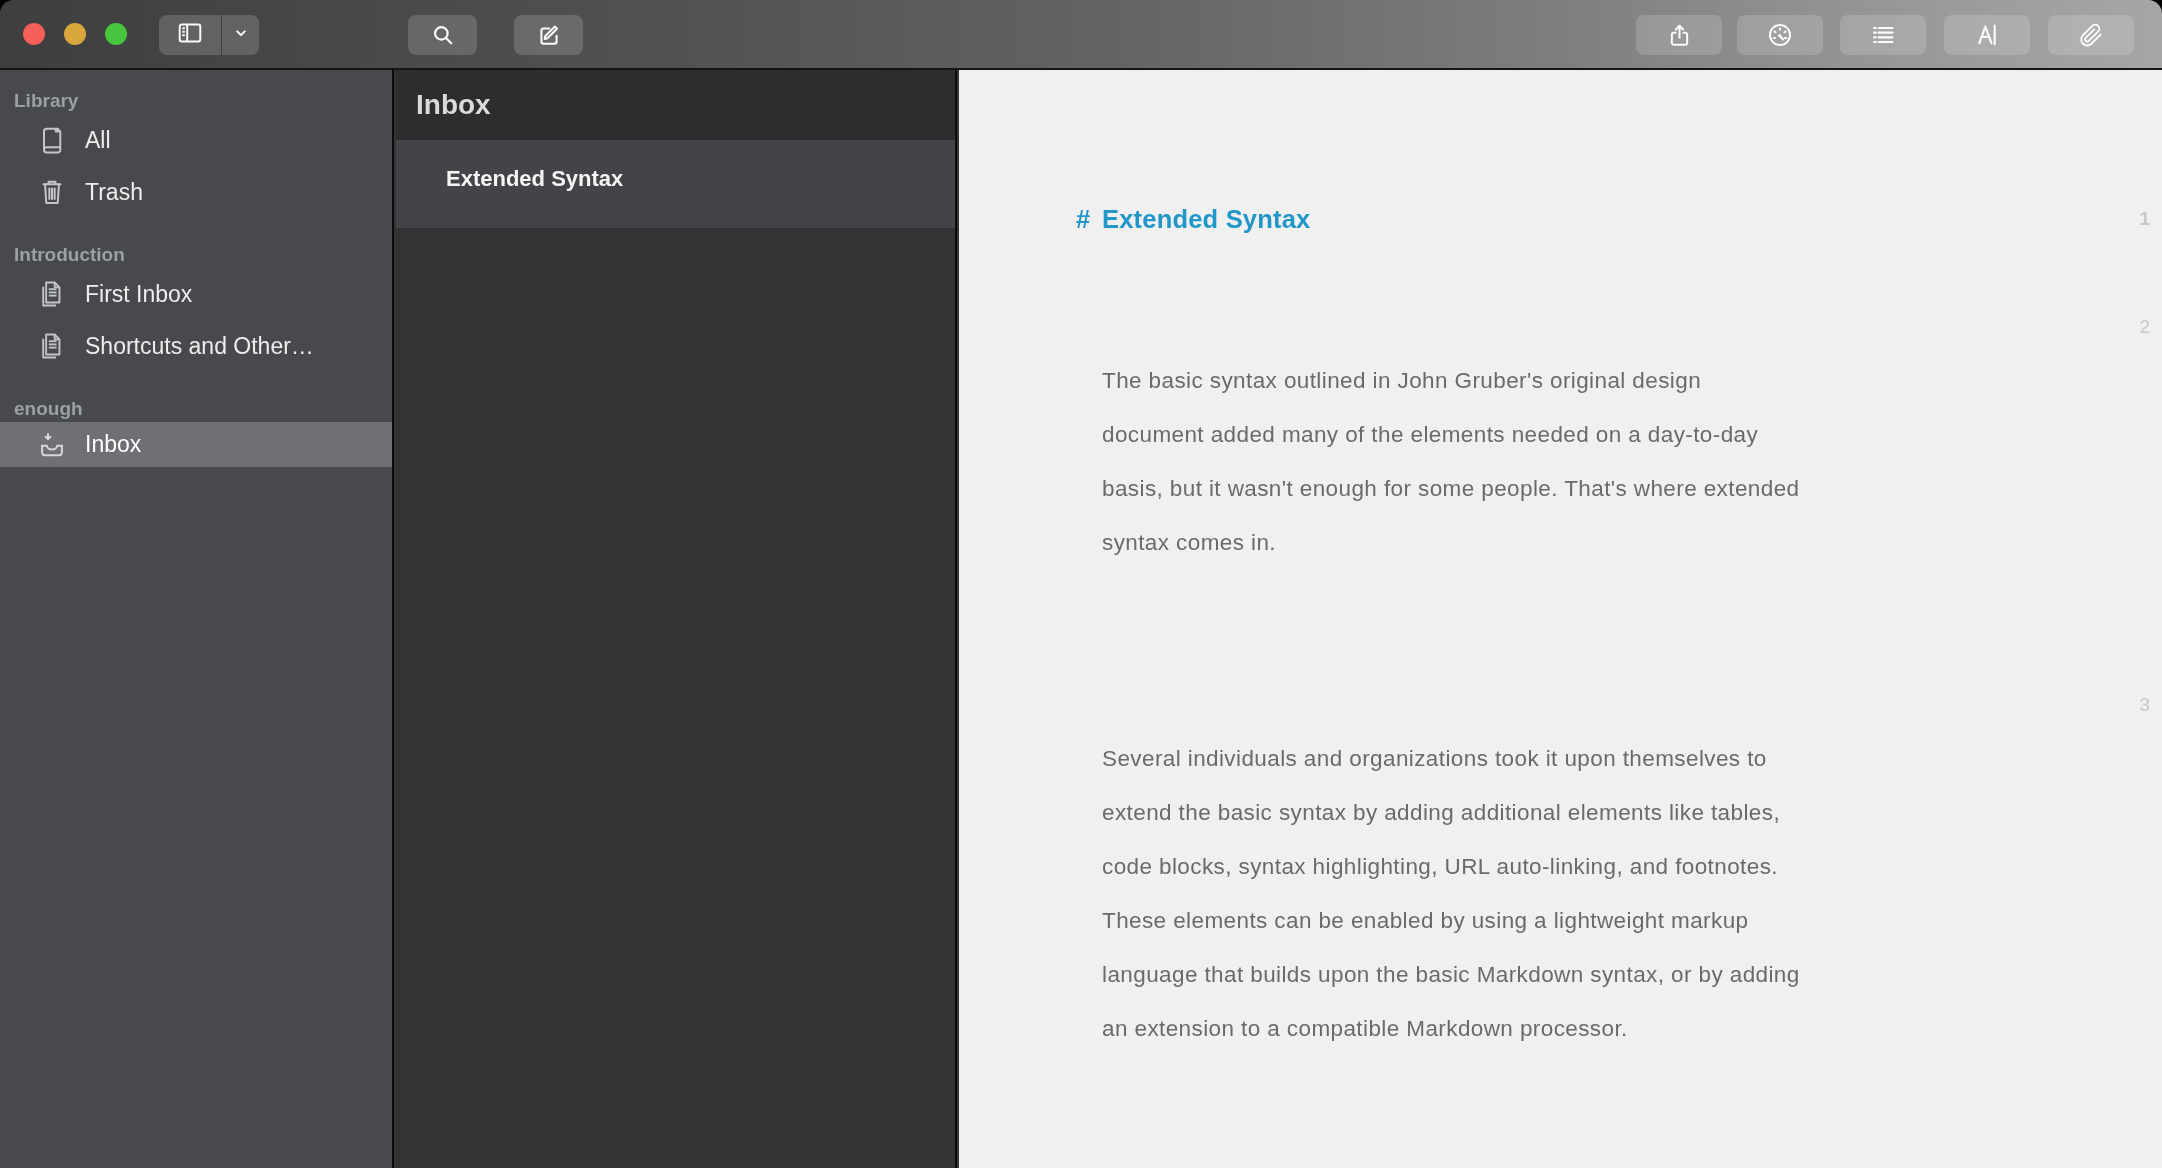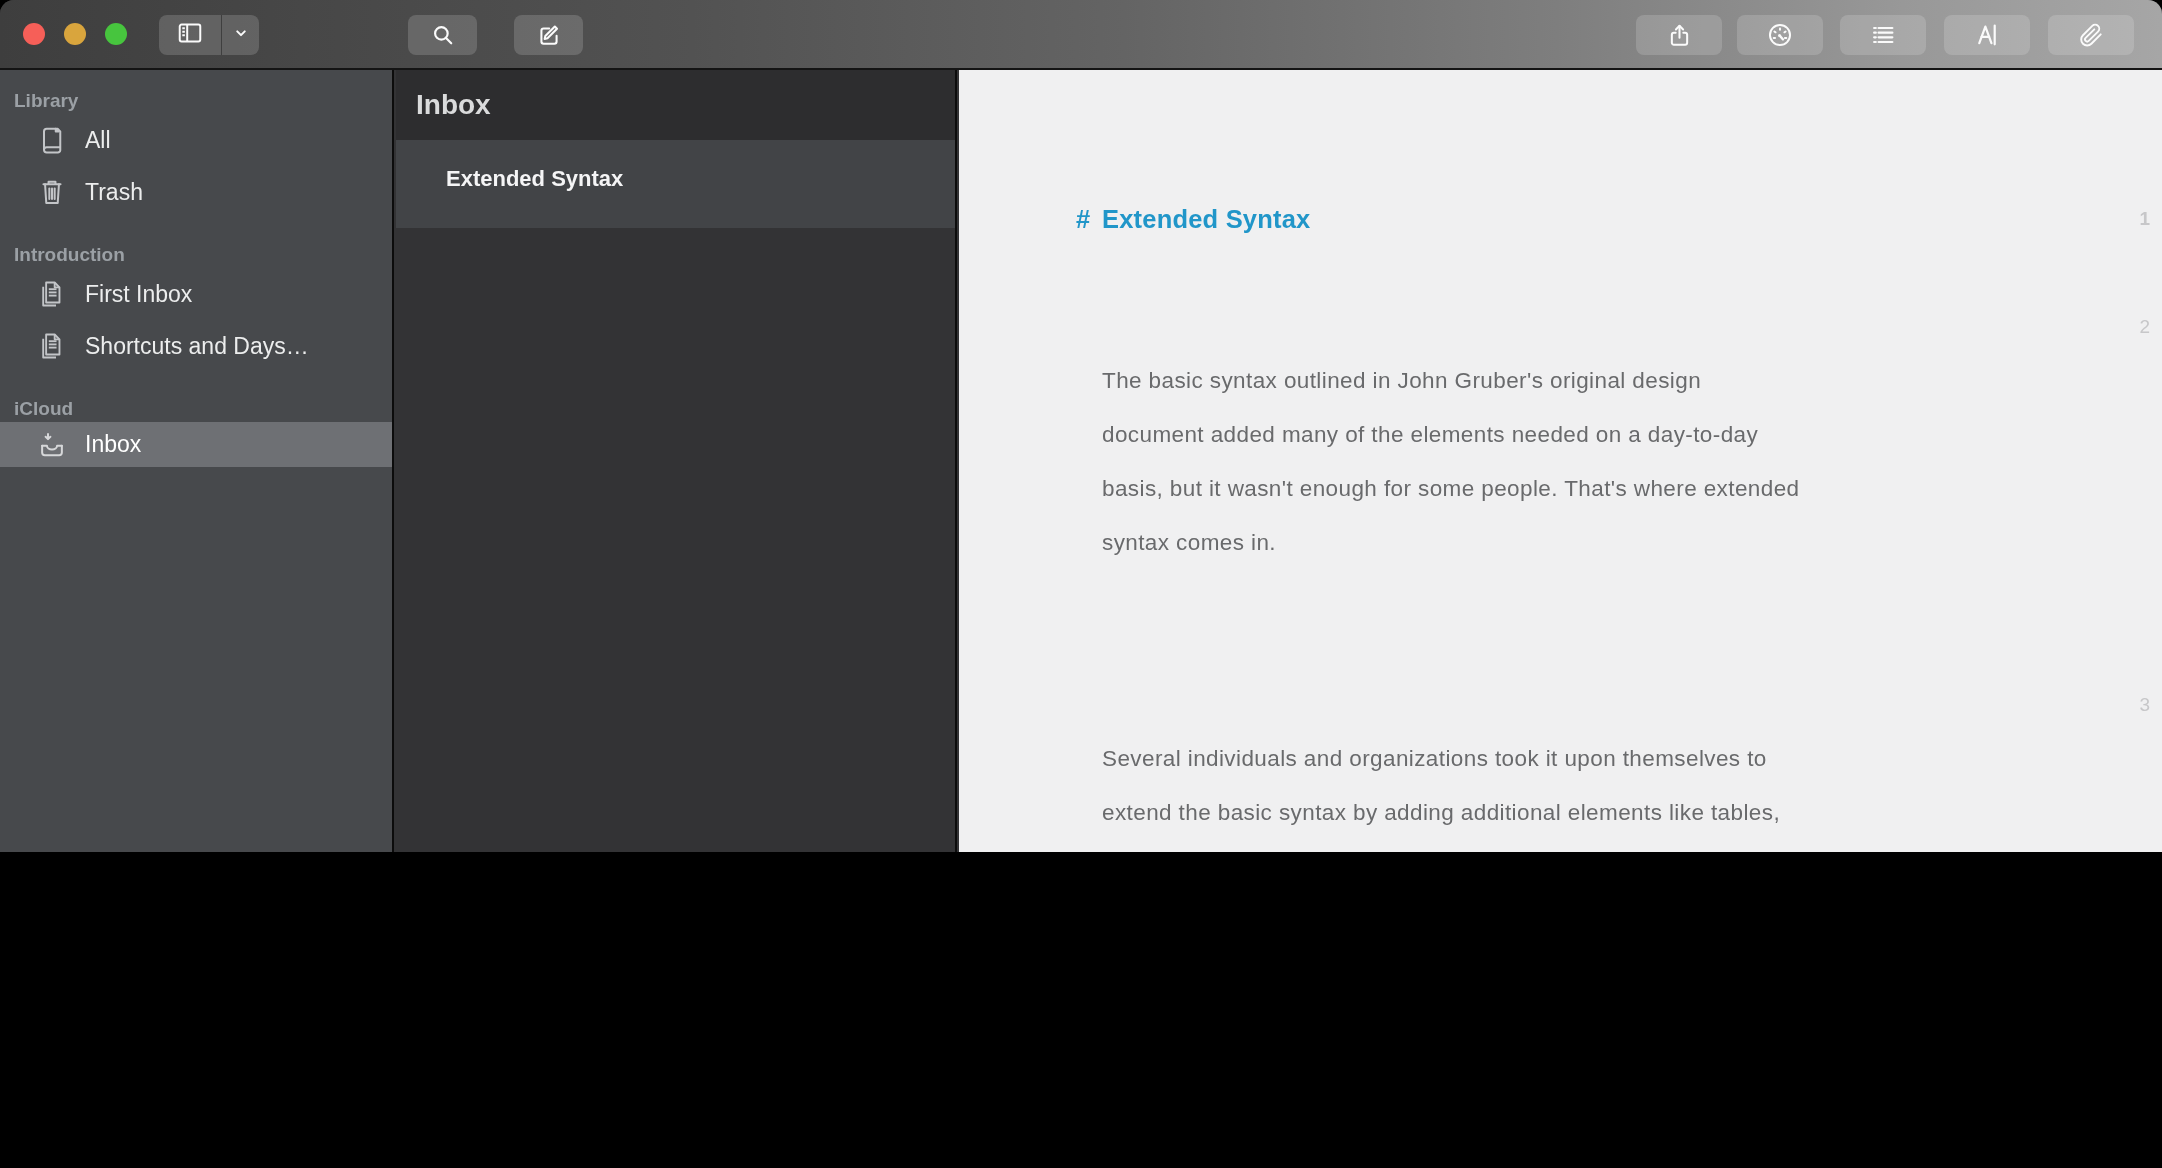--- a/index.html
+++ b/index.html
@@ -1,19 +1,19 @@
 <!DOCTYPE html>
 <html><head>
 <meta charset="utf-8">
 <style>
   * { margin:0; padding:0; box-sizing:border-box; }
   html,body { background:#000; }
   body { font-family:"Liberation Sans", sans-serif; }
   .window {
-    position:relative; width:2162px; height:852px;
+    position:relative; width:2162px; height:1168px;
     border-radius:14px 14px 0 0; overflow:hidden; background:#333335;
   }
 
   
   .toolbar {
     position:absolute; left:0; top:0; width:2162px; height:70px;
     background:linear-gradient(90deg,#3e3e3e 0%,#474747 14%,#525252 32%,#646464 52%,#7e7e7e 72%,#989898 88%,#a6a6a6 100%);
     border-bottom:2px solid #141414;
   }
   .traffic { position:absolute; top:23px; width:22px; height:22px; border-radius:50%; }
@@ -237,25 +237,25 @@
       <span class="ic">
         <svg width="32" height="32" viewBox="0 0 24 24" fill="none" stroke="currentColor" stroke-width="1.4" stroke-linejoin="round">
           <path d="M5.4 6.6 V20.6 H15"></path>
           <path d="M7.6 3.4 H14 L17.6 7 V18.4 H7.6 Z"></path>
           <path d="M14 3.4 V7 H17.6"></path>
           <line x1="9.6" y1="8.4" x2="15.4" y2="8.4"></line>
           <line x1="9.6" y1="10.8" x2="15.4" y2="10.8"></line>
           <line x1="9.6" y1="13.2" x2="15.4" y2="13.2"></line>
         </svg>
       </span>
-      <span class="lbl">Shortcuts and Days…</span>
+      <span class="lbl">Shortcuts and Other…</span>
     </div>
 
     <div class="sp2"></div>
-    <div class="side-section-label">iCloud</div>
+    <div class="side-section-label">enough</div>
 
     <div class="side-item selected">
       <span class="ic" style="color:#d6d7d9;">
         <svg width="32" height="32" viewBox="0 0 24 24" fill="none" stroke="currentColor" stroke-width="1.5" stroke-linecap="round" stroke-linejoin="round">
           <path d="M4.6 12.6 h3.6 c0 1.5 1.7 2.7 3.8 2.7 s3.8 -1.2 3.8 -2.7 h3.6"></path>
           <path d="M4.6 12.6 V17.6 a2 2 0 0 0 2 2 H17.4 a2 2 0 0 0 2 -2 V12.6"></path>
           <line x1="9" y1="3.8" x2="9" y2="7.2"></line>
           <polyline points="7.2,5.8 9,7.6 10.8,5.8"></polyline>
         </svg>
       </span>

